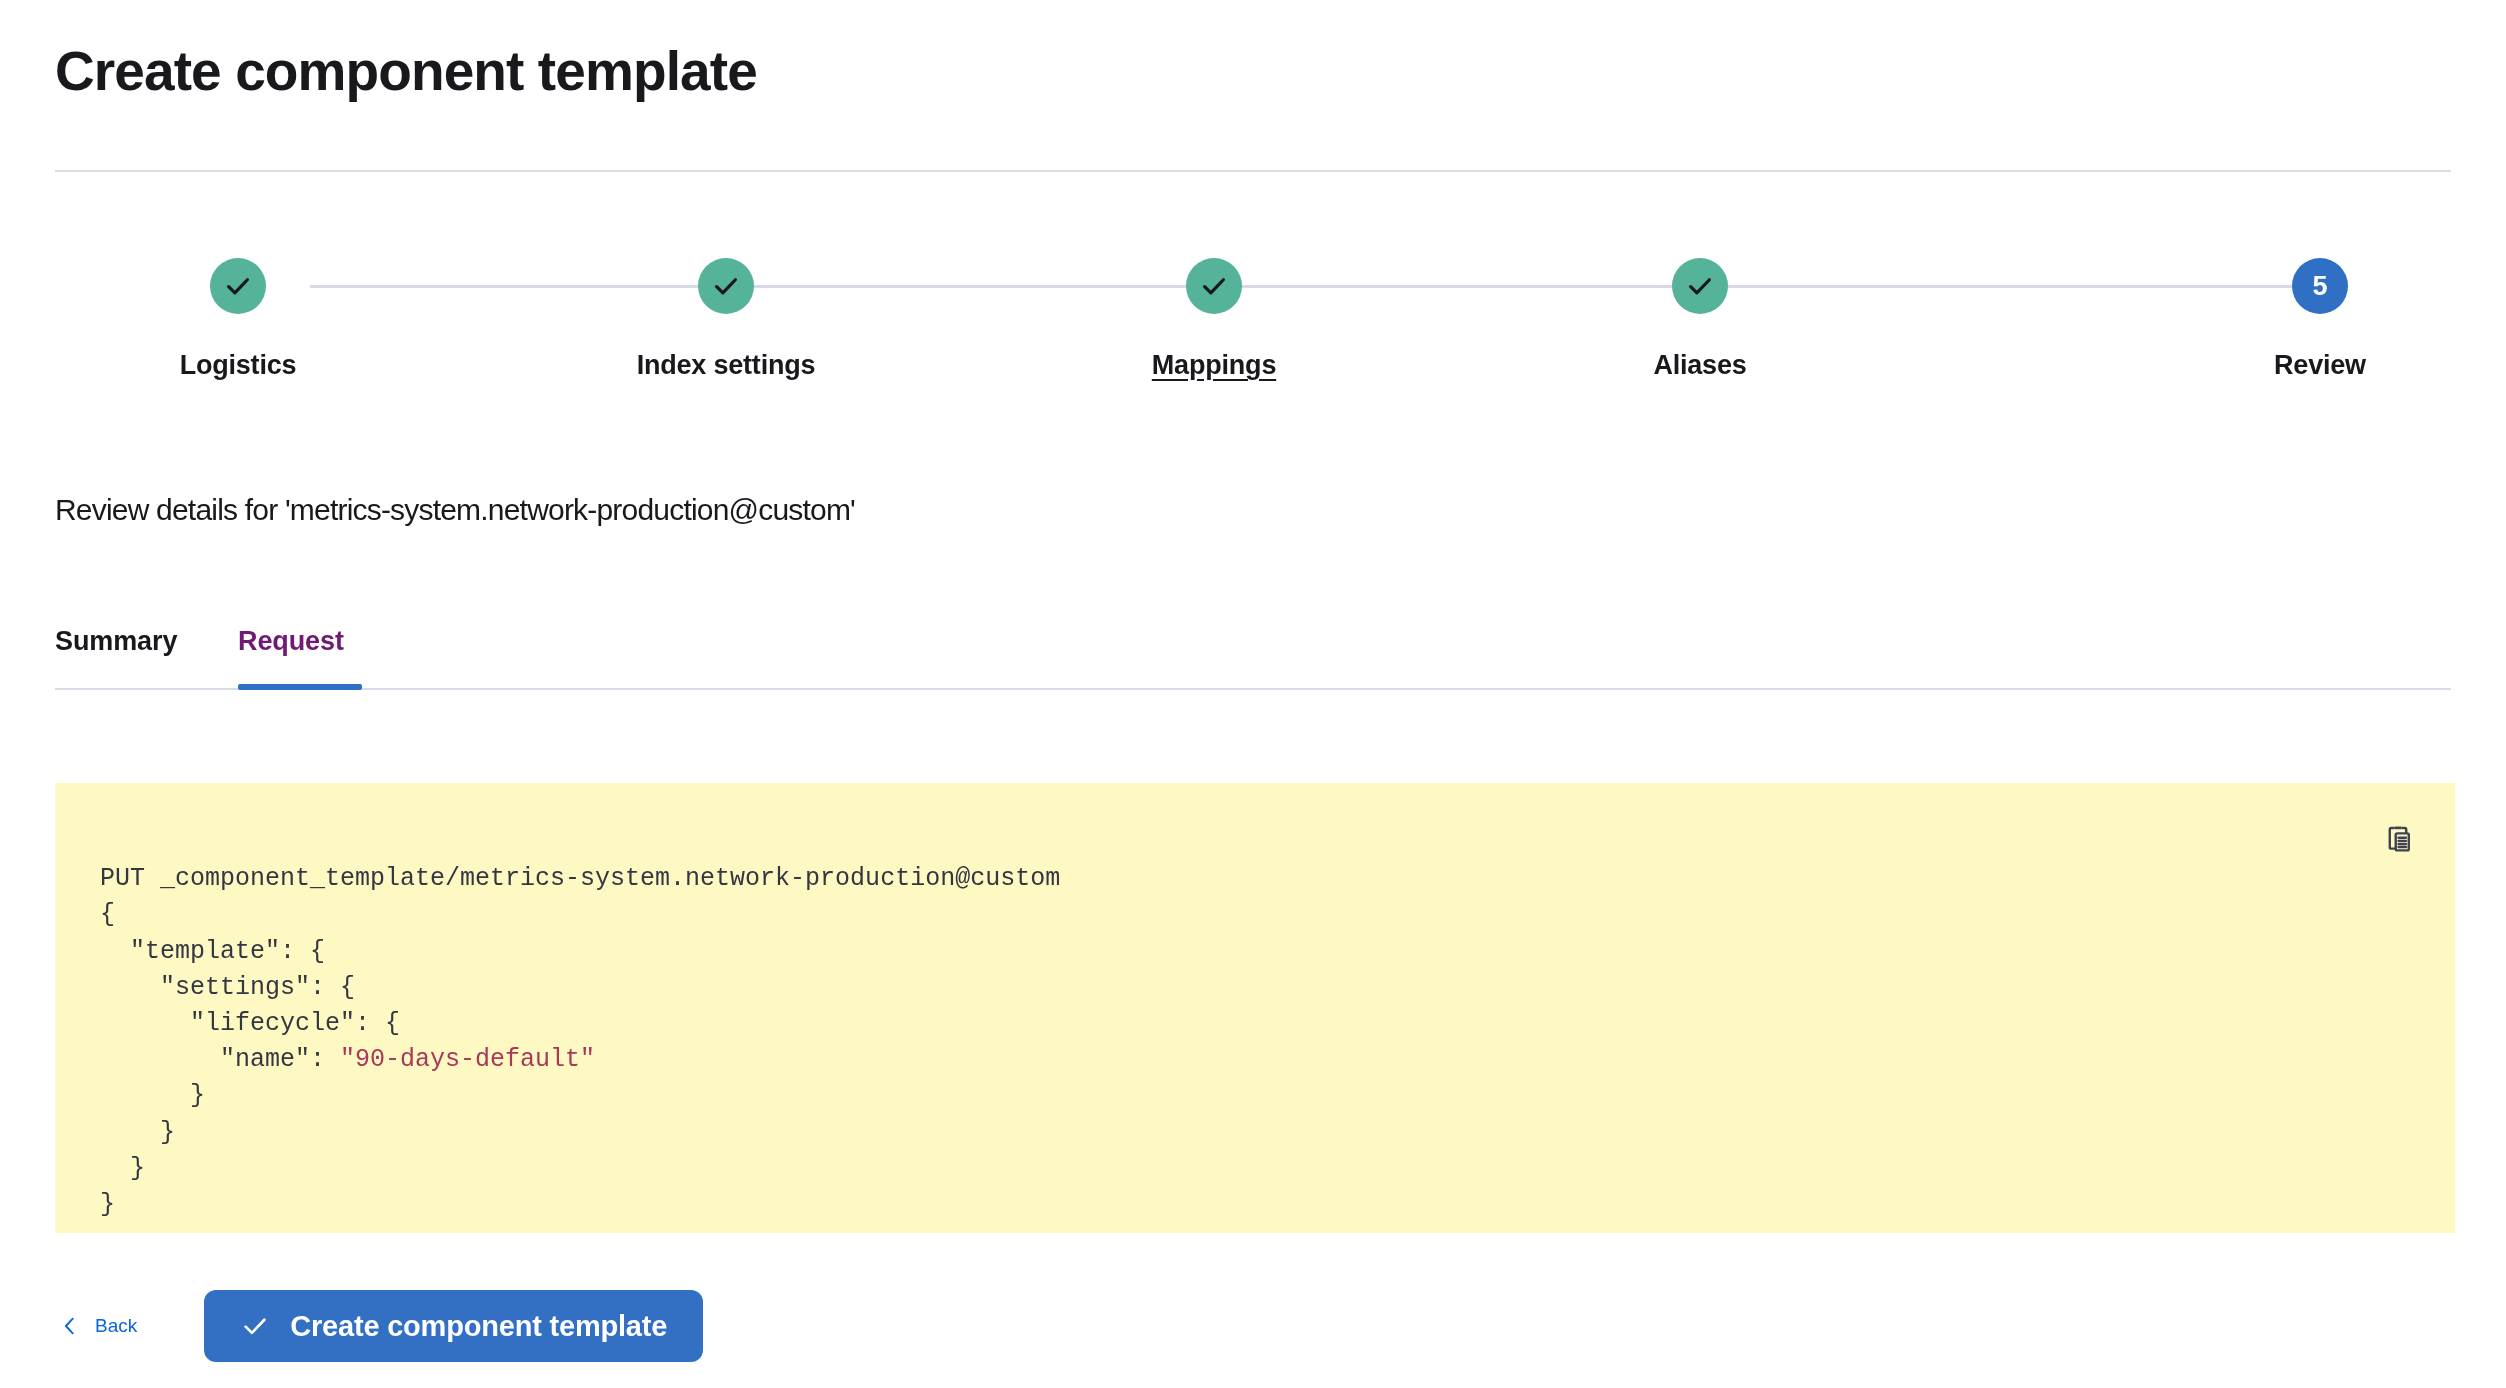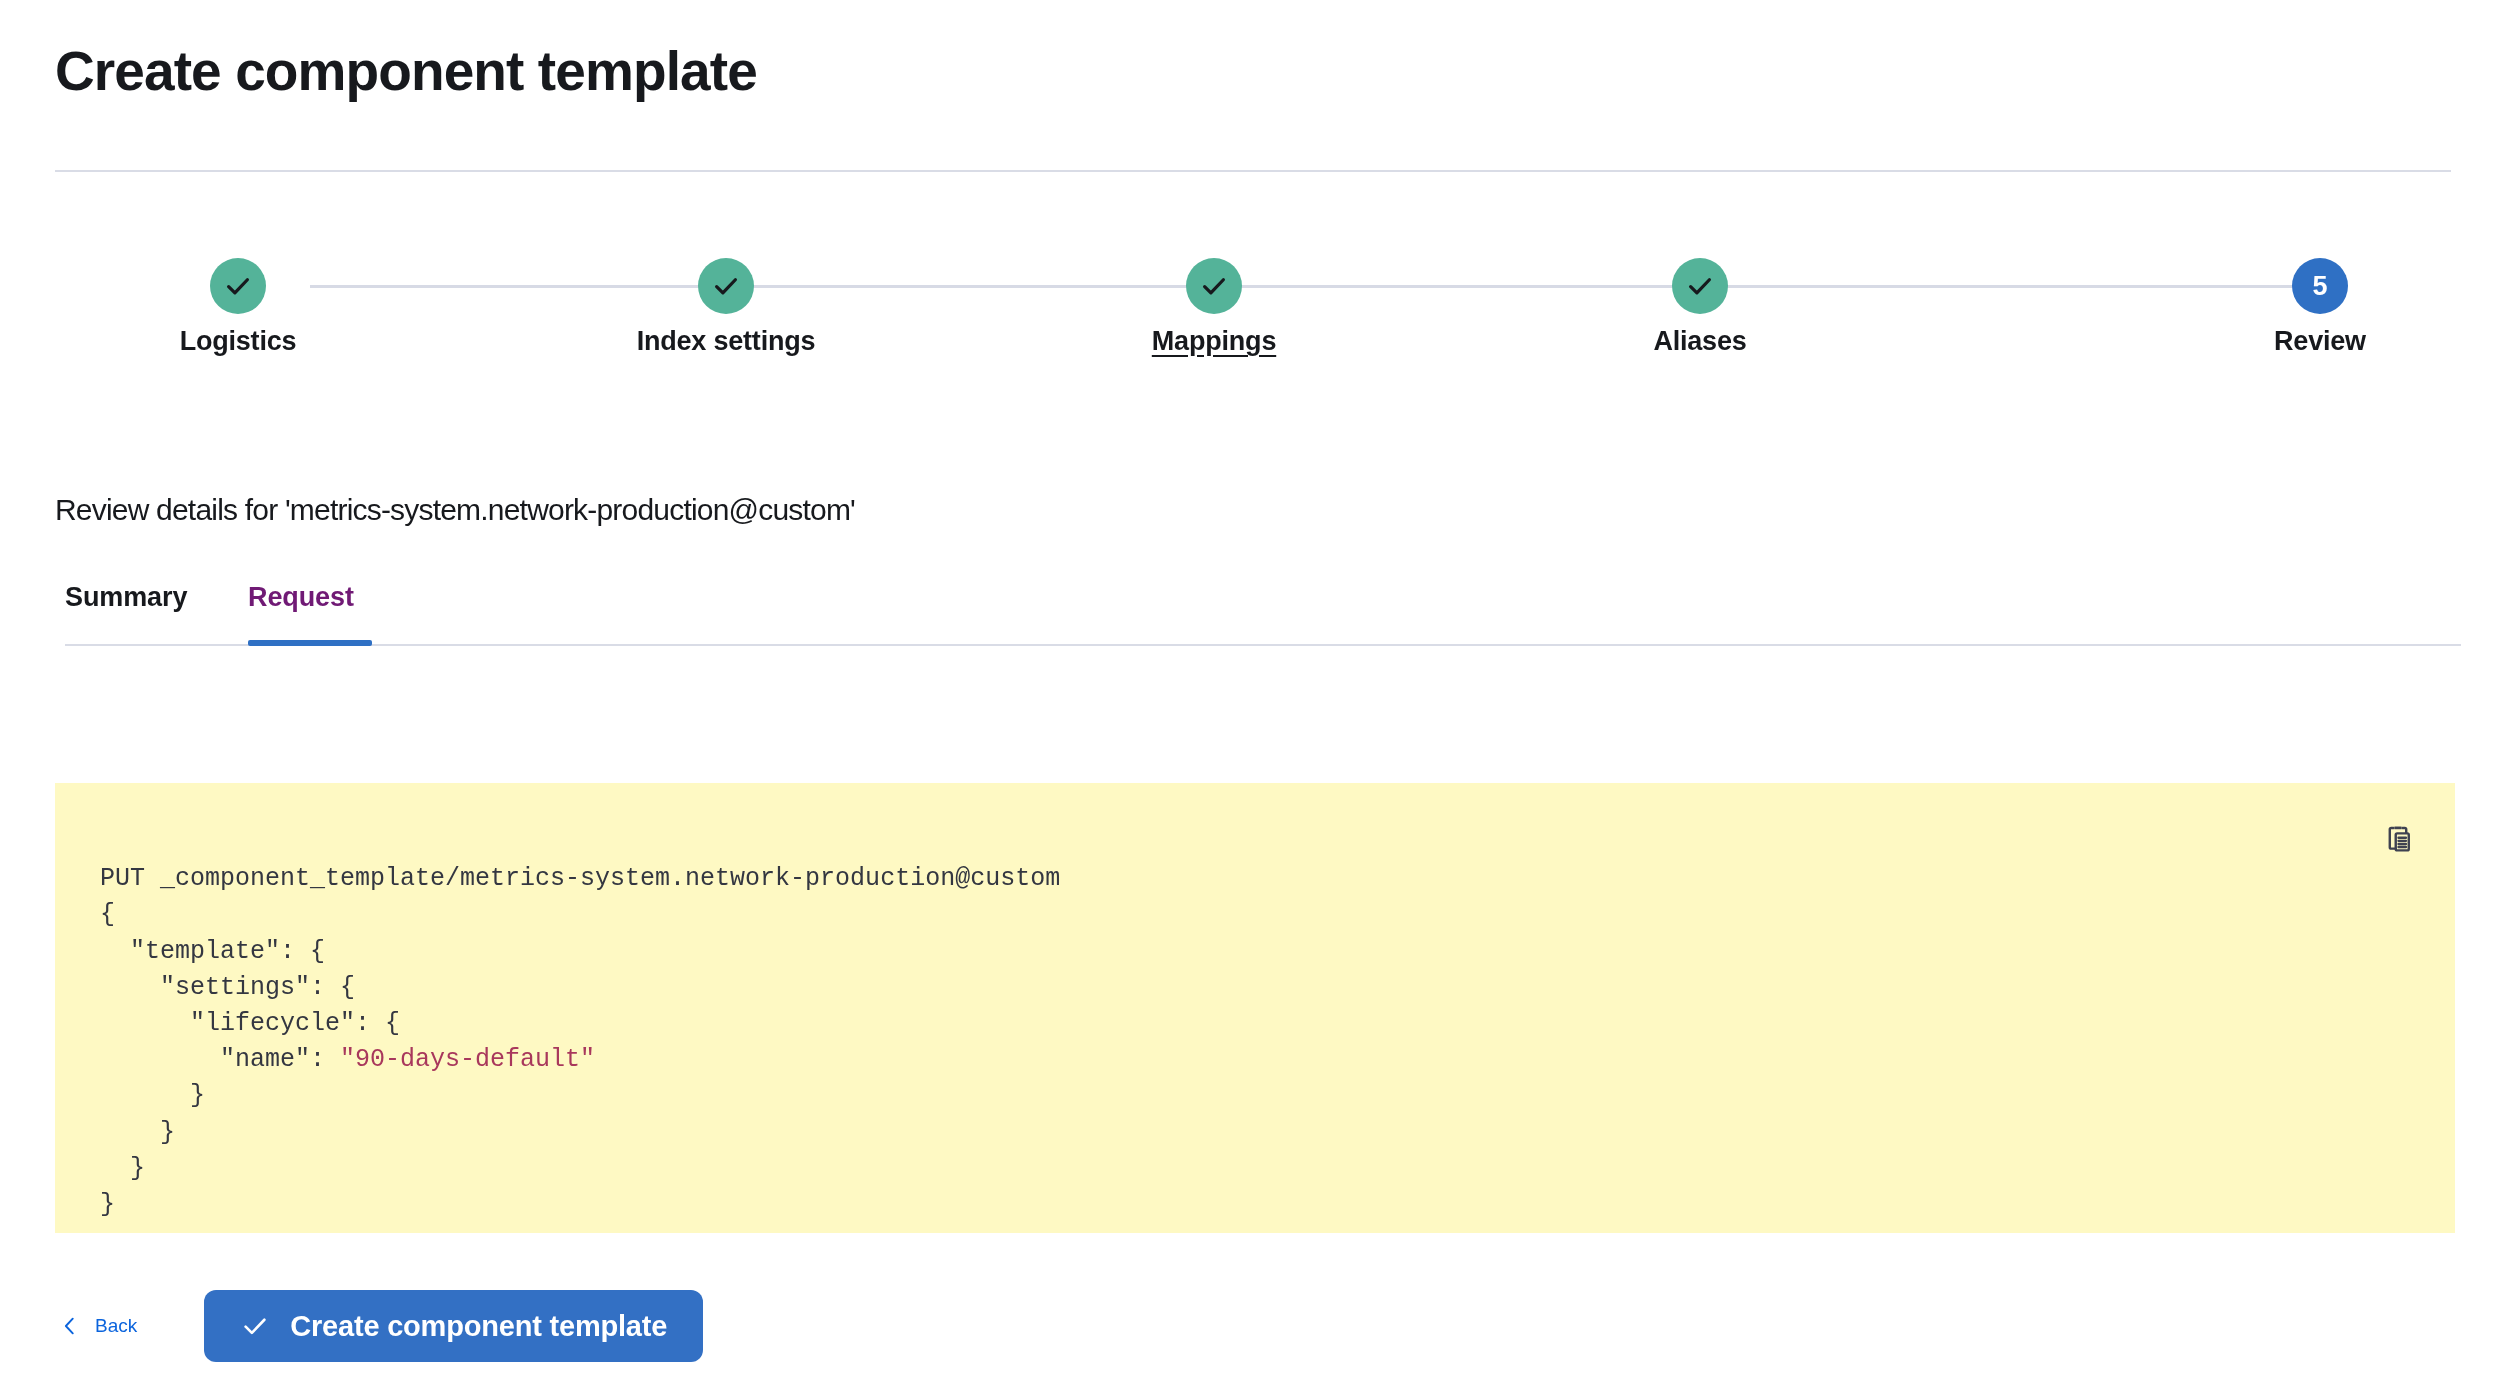--- a/index.html
+++ b/index.html
@@ -77,21 +77,21 @@
   .step-circle .tick { display: block; }
 
   .step-number {
     color: #ffffff;
     font-size: 27px;
     font-weight: 600;
     line-height: 1;
   }
 
   .step-label {
-    margin-top: 12px;
+    margin-top: 36px;
     font-size: 27px;
     font-weight: 700;
     color: #17191d;
     letter-spacing: -0.2px;
     white-space: nowrap;
   }
 
   .step-label.hovered { text-decoration: underline; text-underline-offset: 5px; }
 
   .connector {
@@ -112,24 +112,23 @@
     font-weight: 400;
     letter-spacing: -0.8px;
     color: #17191d;
     white-space: nowrap;
   }
 
   
   .tabs {
     position: absolute;
     left: 55px;
-    top: 580px;
+    top: 624px;
     width: 2396px;
     height: 66px;
-    margin-left: 10px;
   }
 
   .tabs-rule {
     position: absolute;
     left: 0;
     bottom: 0;
     width: 2396px;
     height: 2px;
     background: #d9dce6;
   }

